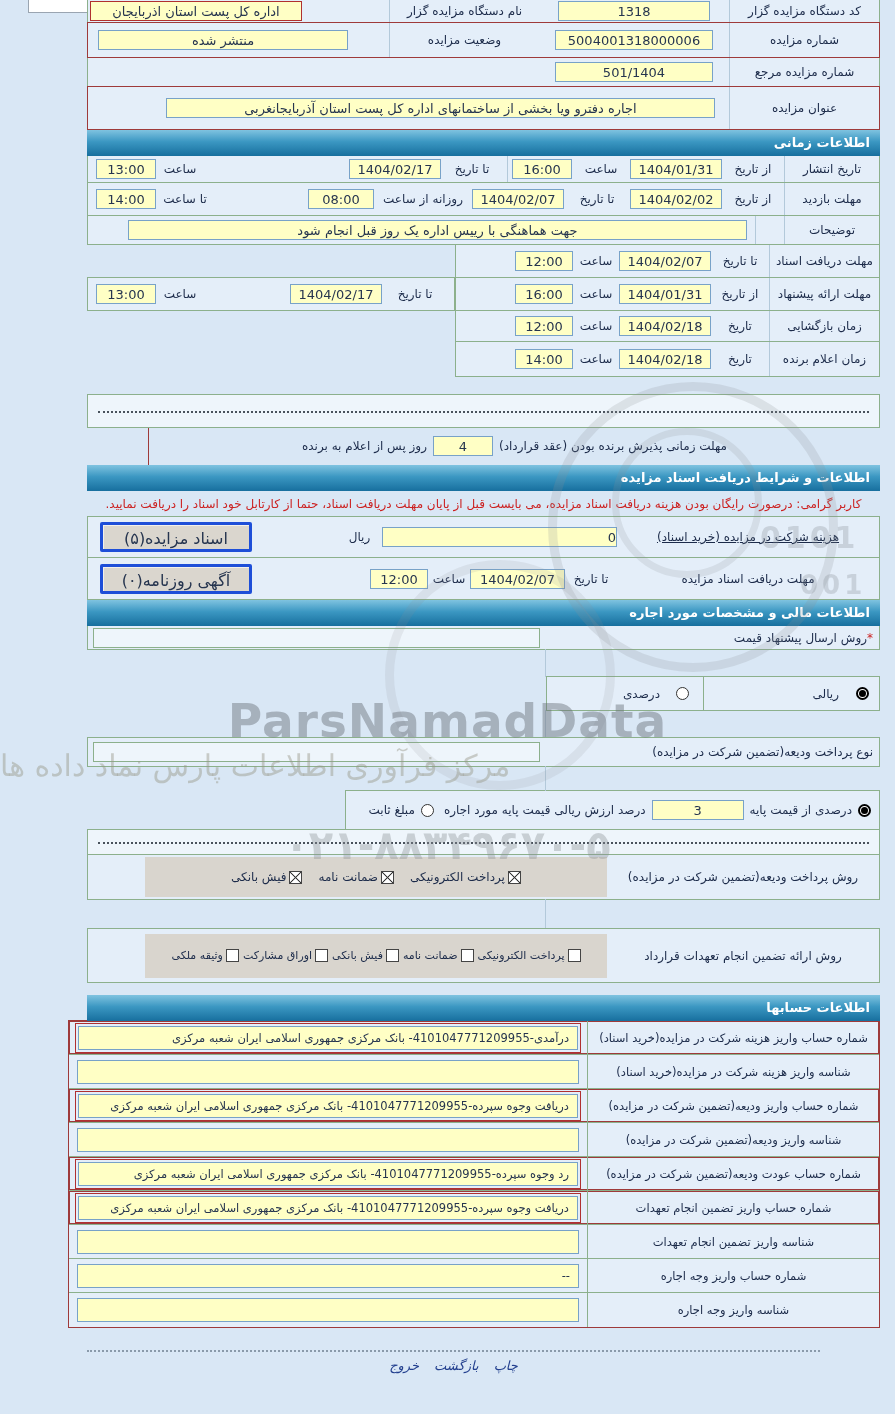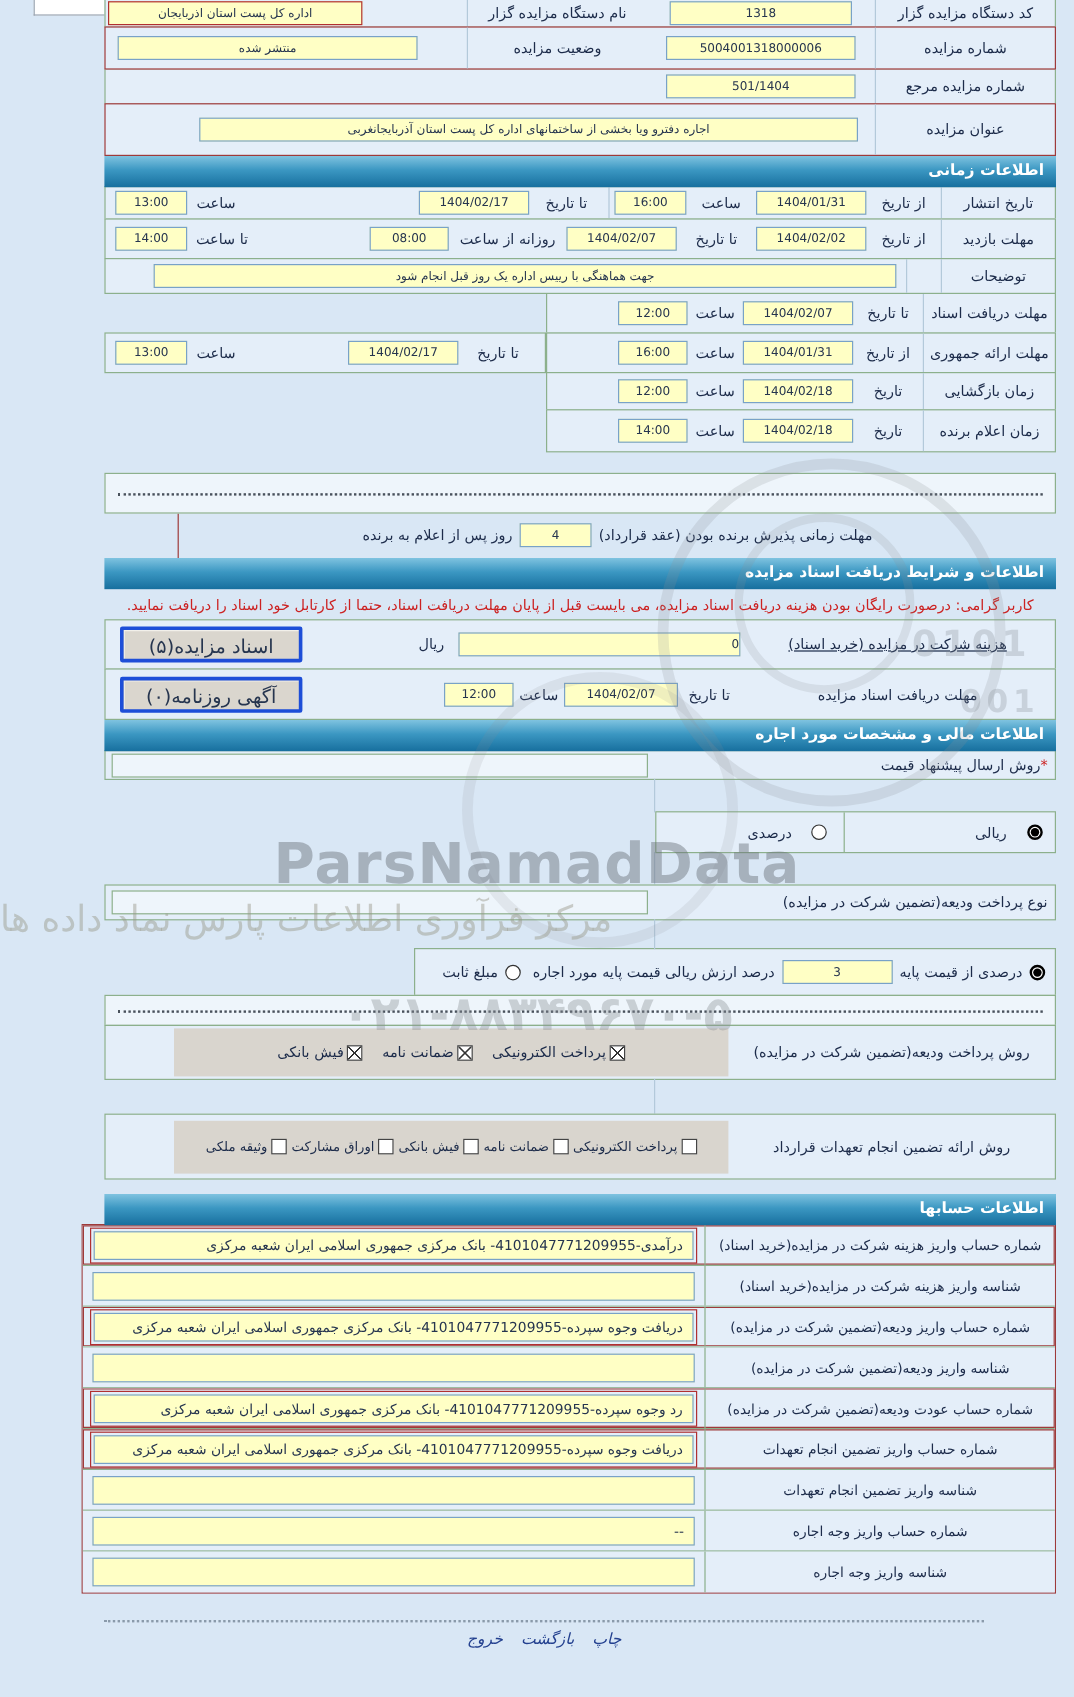--- a/index.html
+++ b/index.html
@@ -6,21 +6,21 @@
   body{width:895px;height:1414px;background:#d9e7f5;font-family:"DejaVu Sans",sans-serif;position:relative;overflow:hidden;direction:rtl;}
   .page{position:absolute;inset:0;}
   .main{position:absolute;top:0;right:15px;width:793px;}
   
   .trow{display:flex;align-items:center;background:#e4eef9;border:1px solid #8cb08c;margin-top:-1px;box-sizing:border-box;position:relative;}
   .trow.redb{border-color:#9e3a3a;z-index:2;}
   .r{display:flex;align-items:center;margin-top:-1px;box-sizing:border-box;}
   .tbox{display:flex;align-items:center;background:#e4eef9;border:1px solid #8cb08c;height:100%;box-sizing:border-box;}
   .lcell{display:flex;align-items:center;justify-content:center;text-align:center;color:#1c2b4a;font-size:12px;height:100%;border-left:1px solid #b3c9da;box-sizing:border-box;padding:0 3px;}
   .flabel{color:#1c2b4a;font-size:12px;text-align:center;}
-  .inp{background:#ffffc5;border:1px solid #78a2c8;height:20px;line-height:20px;text-align:center;font-size:10px;color:#26354f;box-sizing:border-box;overflow:hidden;white-space:nowrap;}
+  .inp{background:#ffffc5;border:1px solid #78a2c8;height:20px;line-height:20px;text-align:center;font-size:13px;color:#26354f;box-sizing:border-box;overflow:hidden;white-space:nowrap;}
   .inp.redb{border:1px solid #b03030;}
   .vdiv{width:1px;align-self:stretch;background:#b3c9da;margin:0 4px;}
   .spacer{flex:1;}
   .sec{height:26px;line-height:26px;background:linear-gradient(180deg,#7fc3e0 0%,#3b97c2 45%,#176f9e 100%);color:#fff;font-weight:700;font-size:13px;padding:0 10px;box-sizing:border-box;text-align:right;position:relative;z-index:3;}
   .dashrow{height:34px;background:#eef5fb;border:1px solid #8cb08c;margin-top:-1px;position:relative;box-sizing:border-box;}
   .dashrow::after{content:"";position:absolute;left:10px;right:10px;top:50%;border-top:2px dotted #49525c;}
   .btn{background:#dad6ce;border:3px solid #1d4ed8;border-radius:2px;height:30px;line-height:28px;text-align:center;font-size:16px;color:#26354f;box-shadow:inset 1px 1px 0 #f2f0ea;cursor:pointer;box-sizing:border-box;}
   .gapr{height:28px;position:relative;margin-top:-1px;}
   .gapr::after{content:"";position:absolute;right:334px;top:0;bottom:0;width:1px;background:#b3c9da;}
   .strip{flex:1;height:20px;margin:0 5px;border:1px solid #8cb08c;background:#eef5fb;box-sizing:border-box;}
@@ -145,21 +145,21 @@
         <div class="lcell" style="width:110px">مهلت دریافت اسناد</div>
         <div class="flabel" style="width:58px">تا تاریخ</div>
         <div class="inp" style="width:92px">1404/02/07</div>
         <div class="flabel" style="width:46px">ساعت</div>
         <div class="inp" style="width:58px">12:00</div>
       </div>
     </div>
 
     <div class="r" style="height:34px;">
       <div class="tbox" style="width:425px;">
-        <div class="lcell" style="width:110px">مهلت ارائه جمهوری</div>
+        <div class="lcell" style="width:110px">مهلت ارائه پیشنهاد</div>
         <div class="flabel" style="width:58px">از تاریخ</div>
         <div class="inp" style="width:92px">1404/01/31</div>
         <div class="flabel" style="width:46px">ساعت</div>
         <div class="inp" style="width:58px">16:00</div>
       </div>
       <div class="tbox" style="flex:1;">
         <div class="flabel" style="width:66px;margin-right:6px;">تا تاریخ</div>
         <div class="inp" style="width:92px">1404/02/17</div>
         <div class="spacer"></div>
         <div class="flabel" style="width:48px">ساعت</div>

